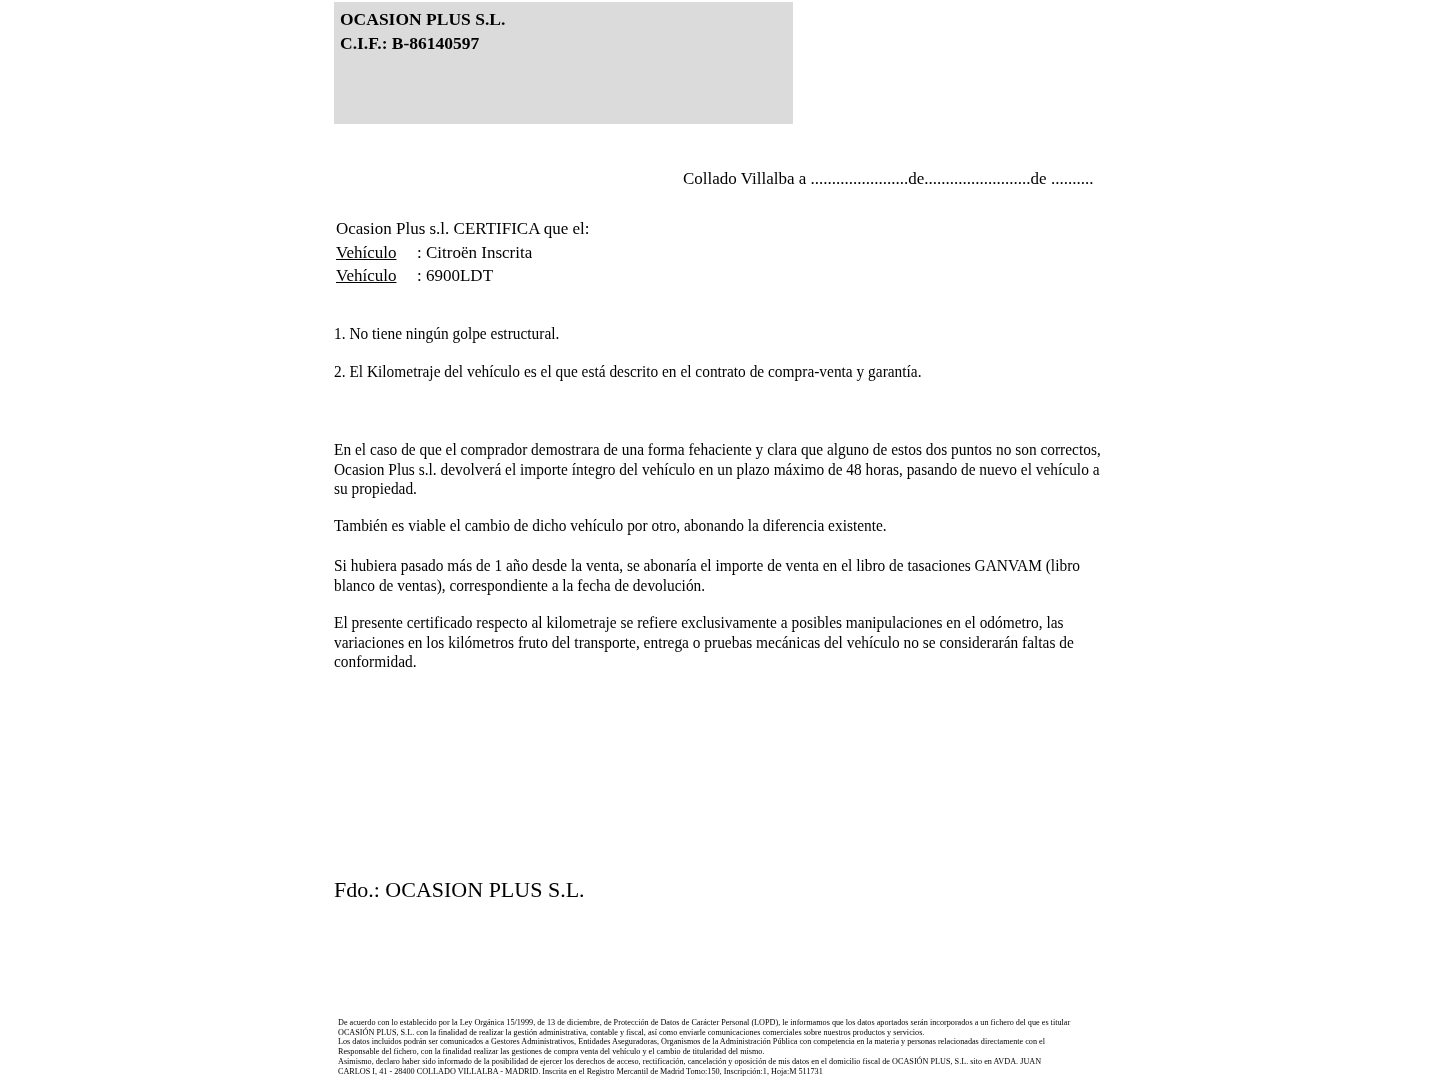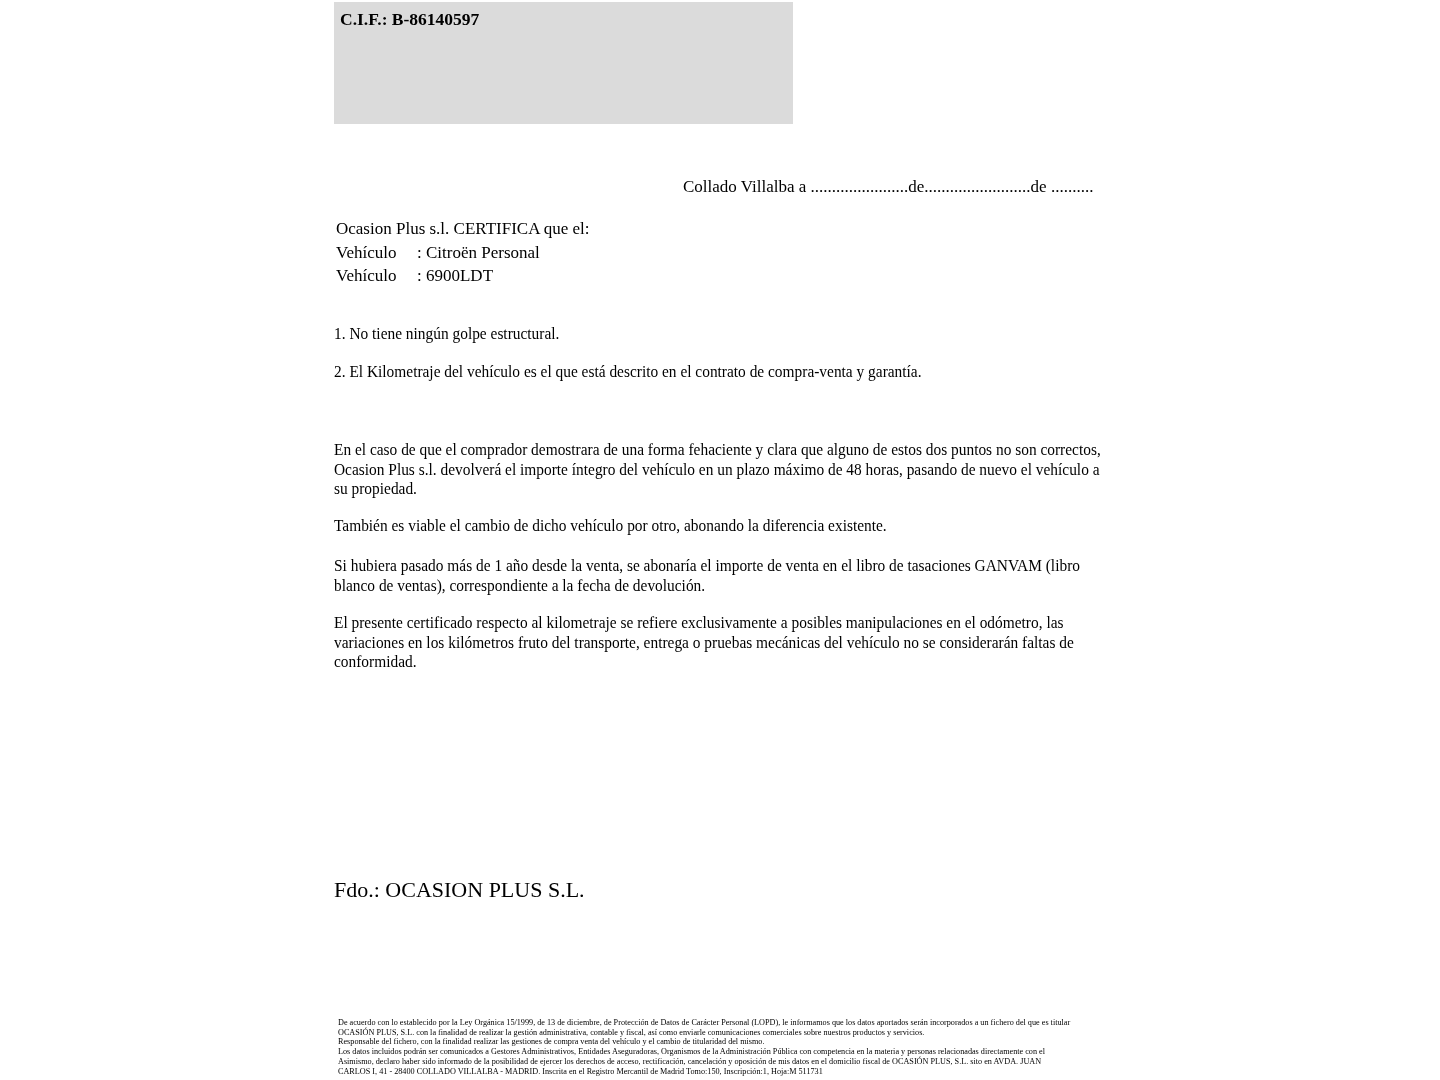--- a/index.html
+++ b/index.html
@@ -28,32 +28,32 @@
     font-weight: bold;
     font-size: 17.5px;
     line-height: 24px;
   }
   .dateline {
     position: absolute;
     left: 683px;
     top: 169px;
     font-size: 17px;
     white-space: nowrap;
-    margin-top: 8px;
   }
   .certify {
     position: absolute;
     left: 336px;
     top: 217px;
     font-size: 17px;
     line-height: 23.5px;
   }
   .field-label {
     display: inline-block;
     width: 81px;
+    text-decoration: underline;
   }
   .condensed {
     position: absolute;
     left: 334px;
     width: 884px;
     font-size: 17.5px;
     line-height: 19.5px;
     transform: scaleX(0.88);
     transform-origin: 0 0;
   }
@@ -78,47 +78,48 @@
     line-height: 9.7px;
   }
   .legal-line { white-space: nowrap; margin-left: 8px; }
 </style>
 </head>
 <body>
 
 <div class="page">
 
   <div class="letterhead">
+    <div>OCASION PLUS S.L.</div>
     <div>C.I.F.: B-86140597</div>
   </div>
 
   <div class="dateline">Collado Villalba a .......................de.........................de ..........</div>
 
   <div class="certify">
     <div>Ocasion Plus s.l. CERTIFICA que el:</div>
     <div>
-      <span class="field-label">Vehículo</span><span>: Citroën Personal</span>
+      <span class="field-label">Vehículo</span><span>: Citroën Inscrita</span>
     </div>
     <div>
       <span class="field-label">Vehículo</span><span>: 6900LDT</span>
     </div>
   </div>
 
   <div class="condensed point-1">1. No tiene ningún golpe estructural.</div>
   <div class="condensed point-2">2. El Kilometraje del vehículo es el que está descrito en el contrato de compra-venta y garantía.</div>
 
   <div class="condensed para-1">En el caso de que el comprador demostrara de una forma fehaciente y clara que alguno de estos dos puntos no son correctos, Ocasion Plus s.l. devolverá el importe íntegro del vehículo en un plazo máximo de 48 horas, pasando de nuevo el vehículo a su propiedad.</div>
   <div class="condensed para-2">También es viable el cambio de dicho vehículo por otro, abonando la diferencia existente.</div>
   <div class="condensed para-3">Si hubiera pasado más de 1 año desde la venta, se abonaría el importe de venta en el libro de tasaciones GANVAM (libro blanco de ventas), correspondiente a la fecha de devolución.</div>
   <div class="condensed para-4">El presente certificado respecto al kilometraje se refiere exclusivamente a posibles manipulaciones en el odómetro, las variaciones en los kilómetros fruto del transporte, entrega o pruebas mecánicas del vehículo no se considerarán faltas de conformidad.</div>
 
   <div class="signature">Fdo.: OCASION PLUS S.L.</div>
 
   <div class="legal">
     <div class="legal-line">De acuerdo con lo establecido por la Ley Orgánica 15/1999, de 13 de diciembre, de Protección de Datos de Carácter Personal (LOPD), le informamos que los datos aportados serán incorporados a un fichero del que es titular</div>
     <div class="legal-line">OCASIÓN PLUS, S.L. con la finalidad de realizar la gestión administrativa, contable y fiscal, así como enviarle comunicaciones comerciales sobre nuestros productos y servicios.</div>
+    <div class="legal-line">Los datos incluidos podrán ser comunicados a Gestores Administrativos, Entidades Aseguradoras, Organismos de la Administración Pública con competencia en la materia y personas relacionadas directamente con el</div>
     <div class="legal-line">Responsable del fichero, con la finalidad realizar las gestiones de compra venta del vehículo y el cambio de titularidad del mismo.</div>
-    <div class="legal-line">Los datos incluidos podrán ser comunicados a Gestores Administrativos, Entidades Aseguradoras, Organismos de la Administración Pública con competencia en la materia y personas relacionadas directamente con el</div>
     <div class="legal-line">Asimismo, declaro haber sido informado de la posibilidad de ejercer los derechos de acceso, rectificación, cancelación y oposición de mis datos en el domicilio fiscal de OCASIÓN PLUS, S.L. sito en AVDA. JUAN</div>
     <div class="legal-line">CARLOS I, 41 - 28400 COLLADO VILLALBA - MADRID. Inscrita en el Registro Mercantil de Madrid Tomo:150, Inscripción:1, Hoja:M 511731</div>
   </div>
 
 </div>
 
 </body></html>

